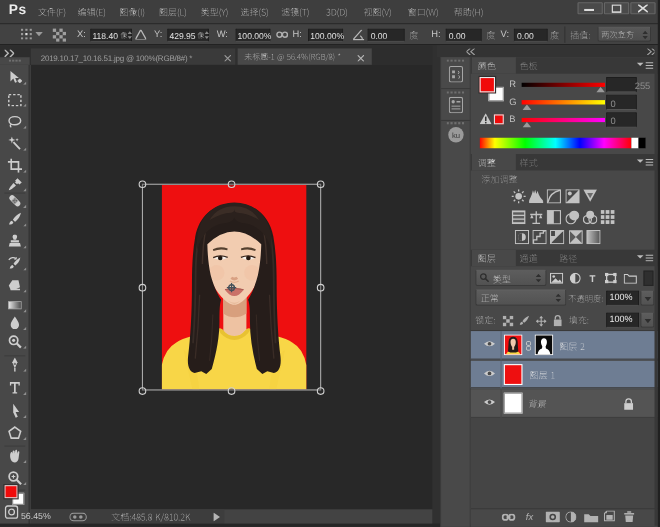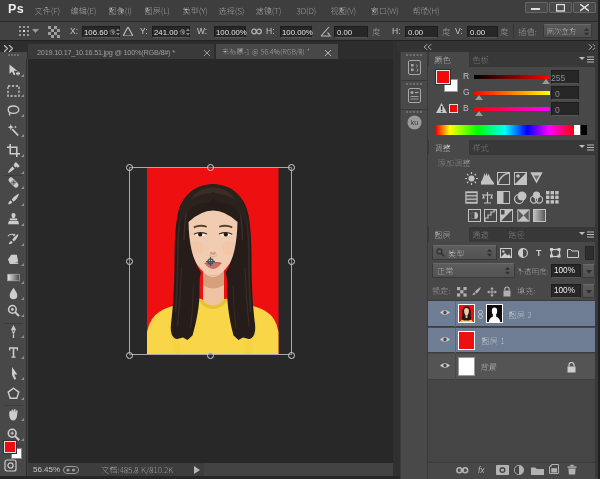--- a/index.html
+++ b/index.html
@@ -137,36 +137,36 @@
       <rect x="4" y="4" width="3" height="3"></rect>
       <rect x="10" y="4" width="3" height="3"></rect>
       <rect x="1" y="7" width="3" height="3"></rect>
       <rect x="7" y="7" width="3" height="3"></rect>
       <rect x="4" y="10" width="3" height="3"></rect>
       <rect x="10" y="10" width="3" height="3"></rect>
     </g>
   </svg>
 <div style="position:absolute;left:70px;top:26px;font-size:8.5px;line-height:10.5px;color:#c4c4c4;;white-space:nowrap">X:</div>
 <div style="position:absolute;left:82px;top:26px;width:38px;height:12px;background:#272727;border:1px solid #1d1d1d;border-bottom-color:#555;border-radius:1px"></div>
-<div style="position:absolute;left:84px;top:27.5px;font-size:7.8px;line-height:9.8px;color:#e2e2e2;;white-space:nowrap">106.60</div>
+<div style="position:absolute;left:84px;top:27.5px;font-size:7.8px;line-height:9.8px;color:#e2e2e2;;white-space:nowrap">118.40</div>
 <svg style="position:absolute;left:108.5px;top:27.38px;overflow:visible" width="9" height="10" viewBox="0 -7.92 9 10.44">
     <g fill="#cfcfcf">
       <path transform="translate(0.00 0)" d="M3.25 -5.31L4.95 -5.31L4.95 -5.10L3.25 -5.10ZM2.71 -4.13L2.71 -3.16L6.00 -3.16L6.00 -4.13ZM2.51 -4.34L6.20 -4.34L6.20 -2.95L2.51 -2.95ZM3.64 -2.64L3.78 -2.76Q4.13 -2.51 4.36 -2.16Q4.59 -1.82 4.71 -1.45Q4.83 -1.07 4.84 -0.72Q4.86 -0.37 4.78 -0.10Q4.70 0.18 4.54 0.31Q4.42 0.42 4.30 0.45Q4.18 0.48 4.02 0.48Q3.82 0.48 3.56 0.45Q3.55 0.42 3.54 0.36Q3.52 0.30 3.50 0.26Q3.64 0.27 3.77 0.28Q3.89 0.29 3.98 0.29Q4.10 0.29 4.20 0.27Q4.29 0.26 4.38 0.18Q4.52 0.06 4.59 -0.18Q4.66 -0.43 4.64 -0.74Q4.62 -1.06 4.51 -1.41Q4.39 -1.76 4.18 -2.08Q3.97 -2.40 3.25 -5.31ZM4.20 -2.14L4.36 -2.05Q4.10 -1.79 3.71 -1.53Q3.32 -1.27 2.89 -1.05Q2.47 -0.83 2.11 -0.70Q2.08 -0.74 2.04 -0.79Q2.00 -0.84 1.96 -0.87Q2.33 -0.99 2.76 -1.19Q3.18 -1.39 3.56 -1.64Q3.95 -1.89 3.25 -5.31ZM4.55 -1.45L4.70 -1.36Q4.42 -1.02 3.97 -0.71Q3.52 -0.39 3.02 -0.13Q2.53 0.12 2.07 0.28Q2.04 0.24 2.00 0.19Q1.97 0.14 1.93 0.11Q2.39 -0.03 2.89 -0.27Q3.39 -0.51 3.83 -0.82Q4.27 -1.13 3.25 -5.31ZM6.04 -2.51L6.19 -2.37Q5.96 -2.20 5.68 -2.04Q5.40 -1.88 5.12 -1.73Q4.83 -1.58 4.59 -1.47L4.46 -1.60Q4.70 -1.71 4.99 -1.87Q5.29 -2.03 5.56 -2.20Q5.84 -2.37 3.25 -5.31ZM3.52 -5.81L3.73 -5.77Q3.47 -5.28 3.03 -4.71Q2.59 -4.14 1.97 -3.66Q1.95 -3.68 1.93 -3.71Q1.90 -3.73 1.87 -3.75Q1.84 -3.77 1.81 -3.79Q2.22 -4.08 2.55 -4.44Q2.88 -4.79 3.12 -5.15Q3.37 -5.50 3.25 -5.31ZM4.89 -5.31L4.93 -5.31L4.97 -5.33L5.11 -5.23Q4.97 -4.95 4.76 -4.66Q4.56 -4.38 4.37 -4.17Q4.35 -4.21 4.31 -4.24Q4.27 -4.27 4.23 -4.29Q4.36 -4.42 4.48 -4.59Q4.60 -4.75 4.71 -4.93Q4.82 -5.11 4.89 -5.27ZM5.28 -1.90Q5.40 -1.51 5.61 -1.15Q5.82 -0.79 6.10 -0.51Q6.38 -0.24 6.71 -0.09Q6.66 -0.05 6.62 0.00Q6.58 0.05 6.55 0.10Q6.05 -0.17 5.67 -0.70Q5.29 -1.23 5.09 -1.84ZM4.29 -4.26L4.49 -4.26L4.49 -4.29Q4.49 -4.11 4.46 -3.87Q4.43 -3.63 4.31 -3.36Q4.19 -3.09 3.94 -2.82Q3.68 -2.54 3.26 -2.27Q2.84 -2.01 2.19 -1.79Q2.17 -1.82 2.13 -1.87Q2.09 -1.91 2.04 -1.95Q2.68 -2.16 3.09 -2.41Q3.50 -2.66 3.74 -2.93Q3.99 -3.19 4.11 -3.45Q4.22 -3.70 4.26 -3.92Q4.29 -4.14 4.29 -4.29ZM2.04 -5.79L2.24 -5.73Q2.02 -5.14 1.74 -4.59Q1.46 -4.03 1.14 -3.54Q0.81 -3.06 0.45 -2.67Q0.44 -2.69 0.41 -2.72Q0.39 -2.75 0.36 -2.78Q0.33 -2.81 0.30 -2.84Q0.65 -3.20 0.97 -3.68Q1.29 -4.15 1.56 -4.69Q1.84 -5.23 3.25 -5.31ZM1.26 -4.02L1.45 -4.21L1.46 -4.21L1.46 0.46L1.26 0.46Z"></path>
     </g>
   </svg>
 <svg style="position:absolute;left:115.5px;top:28px" width="4" height="8" viewBox="0 0 4 8">
     <path d="M0 3L2 0.5L4 3Z" fill="#8a8a8a"></path>
     <path d="M0 5L2 7.5L4 5Z" fill="#8a8a8a"></path>
   </svg>
 <svg style="position:absolute;left:123px;top:27px" width="10" height="9" viewBox="0 0 10 9">
     <path d="M5 0L10 9H0Z" fill="none" stroke="#b8b8b8" stroke-width="1.2"></path>
   </svg>
 <div style="position:absolute;left:140px;top:26px;font-size:8.5px;line-height:10.5px;color:#c4c4c4;;white-space:nowrap">Y:</div>
 <div style="position:absolute;left:152px;top:26px;width:38px;height:12px;background:#272727;border:1px solid #1d1d1d;border-bottom-color:#555;border-radius:1px"></div>
-<div style="position:absolute;left:154px;top:27.5px;font-size:7.8px;line-height:9.8px;color:#e2e2e2;;white-space:nowrap">241.00</div>
+<div style="position:absolute;left:154px;top:27.5px;font-size:7.8px;line-height:9.8px;color:#e2e2e2;;white-space:nowrap">429.95</div>
 <svg style="position:absolute;left:178.5px;top:27.38px;overflow:visible" width="9" height="10" viewBox="0 -7.92 9 10.44">
     <g fill="#cfcfcf">
       <path transform="translate(0.00 0)" d="M3.25 -5.31L4.95 -5.31L4.95 -5.10L3.25 -5.10ZM2.71 -4.13L2.71 -3.16L6.00 -3.16L6.00 -4.13ZM2.51 -4.34L6.20 -4.34L6.20 -2.95L2.51 -2.95ZM3.64 -2.64L3.78 -2.76Q4.13 -2.51 4.36 -2.16Q4.59 -1.82 4.71 -1.45Q4.83 -1.07 4.84 -0.72Q4.86 -0.37 4.78 -0.10Q4.70 0.18 4.54 0.31Q4.42 0.42 4.30 0.45Q4.18 0.48 4.02 0.48Q3.82 0.48 3.56 0.45Q3.55 0.42 3.54 0.36Q3.52 0.30 3.50 0.26Q3.64 0.27 3.77 0.28Q3.89 0.29 3.98 0.29Q4.10 0.29 4.20 0.27Q4.29 0.26 4.38 0.18Q4.52 0.06 4.59 -0.18Q4.66 -0.43 4.64 -0.74Q4.62 -1.06 4.51 -1.41Q4.39 -1.76 4.18 -2.08Q3.97 -2.40 3.25 -5.31ZM4.20 -2.14L4.36 -2.05Q4.10 -1.79 3.71 -1.53Q3.32 -1.27 2.89 -1.05Q2.47 -0.83 2.11 -0.70Q2.08 -0.74 2.04 -0.79Q2.00 -0.84 1.96 -0.87Q2.33 -0.99 2.76 -1.19Q3.18 -1.39 3.56 -1.64Q3.95 -1.89 3.25 -5.31ZM4.55 -1.45L4.70 -1.36Q4.42 -1.02 3.97 -0.71Q3.52 -0.39 3.02 -0.13Q2.53 0.12 2.07 0.28Q2.04 0.24 2.00 0.19Q1.97 0.14 1.93 0.11Q2.39 -0.03 2.89 -0.27Q3.39 -0.51 3.83 -0.82Q4.27 -1.13 3.25 -5.31ZM6.04 -2.51L6.19 -2.37Q5.96 -2.20 5.68 -2.04Q5.40 -1.88 5.12 -1.73Q4.83 -1.58 4.59 -1.47L4.46 -1.60Q4.70 -1.71 4.99 -1.87Q5.29 -2.03 5.56 -2.20Q5.84 -2.37 3.25 -5.31ZM3.52 -5.81L3.73 -5.77Q3.47 -5.28 3.03 -4.71Q2.59 -4.14 1.97 -3.66Q1.95 -3.68 1.93 -3.71Q1.90 -3.73 1.87 -3.75Q1.84 -3.77 1.81 -3.79Q2.22 -4.08 2.55 -4.44Q2.88 -4.79 3.12 -5.15Q3.37 -5.50 3.25 -5.31ZM4.89 -5.31L4.93 -5.31L4.97 -5.33L5.11 -5.23Q4.97 -4.95 4.76 -4.66Q4.56 -4.38 4.37 -4.17Q4.35 -4.21 4.31 -4.24Q4.27 -4.27 4.23 -4.29Q4.36 -4.42 4.48 -4.59Q4.60 -4.75 4.71 -4.93Q4.82 -5.11 4.89 -5.27ZM5.28 -1.90Q5.40 -1.51 5.61 -1.15Q5.82 -0.79 6.10 -0.51Q6.38 -0.24 6.71 -0.09Q6.66 -0.05 6.62 0.00Q6.58 0.05 6.55 0.10Q6.05 -0.17 5.67 -0.70Q5.29 -1.23 5.09 -1.84ZM4.29 -4.26L4.49 -4.26L4.49 -4.29Q4.49 -4.11 4.46 -3.87Q4.43 -3.63 4.31 -3.36Q4.19 -3.09 3.94 -2.82Q3.68 -2.54 3.26 -2.27Q2.84 -2.01 2.19 -1.79Q2.17 -1.82 2.13 -1.87Q2.09 -1.91 2.04 -1.95Q2.68 -2.16 3.09 -2.41Q3.50 -2.66 3.74 -2.93Q3.99 -3.19 4.11 -3.45Q4.22 -3.70 4.26 -3.92Q4.29 -4.14 4.29 -4.29ZM2.04 -5.79L2.24 -5.73Q2.02 -5.14 1.74 -4.59Q1.46 -4.03 1.14 -3.54Q0.81 -3.06 0.45 -2.67Q0.44 -2.69 0.41 -2.72Q0.39 -2.75 0.36 -2.78Q0.33 -2.81 0.30 -2.84Q0.65 -3.20 0.97 -3.68Q1.29 -4.15 1.56 -4.69Q1.84 -5.23 3.25 -5.31ZM1.26 -4.02L1.45 -4.21L1.46 -4.21L1.46 0.46L1.26 0.46Z"></path>
     </g>
   </svg>
 <svg style="position:absolute;left:185.5px;top:28px" width="4" height="8" viewBox="0 0 4 8">
     <path d="M0 3L2 0.5L4 3Z" fill="#8a8a8a"></path>
     <path d="M0 5L2 7.5L4 5Z" fill="#8a8a8a"></path>
   </svg>
 <div style="position:absolute;left:197px;top:26px;font-size:8.5px;line-height:10.5px;color:#c4c4c4;;white-space:nowrap">W:</div>
@@ -485,21 +485,21 @@
 <div style="position:absolute;left:125.5px;top:257.5px;width:7px;height:7px;border-radius:50%;border:1.4px solid #d2d2d2;background:rgba(45,45,45,0.3)"></div>
 <div style="position:absolute;left:288.2px;top:257.5px;width:7px;height:7px;border-radius:50%;border:1.4px solid #d2d2d2;background:rgba(45,45,45,0.3)"></div>
 <div style="position:absolute;left:125.5px;top:351.5px;width:7px;height:7px;border-radius:50%;border:1.4px solid #d2d2d2;background:rgba(45,45,45,0.3)"></div>
 <div style="position:absolute;left:206.8px;top:351.5px;width:7px;height:7px;border-radius:50%;border:1.4px solid #d2d2d2;background:rgba(45,45,45,0.3)"></div>
 <div style="position:absolute;left:288.2px;top:351.5px;width:7px;height:7px;border-radius:50%;border:1.4px solid #d2d2d2;background:rgba(45,45,45,0.3)"></div>
 <svg style="position:absolute;left:206px;top:257px" width="9" height="9" viewBox="0 0 9 9">
     <circle cx="4.5" cy="4.5" r="2.6" fill="none" stroke="#44505a" stroke-width="1.3"></circle>
     <path d="M4.5 0v9M0 4.5h9" stroke="#44505a" stroke-width="1.1"></path>
   </svg>
 <div style="position:absolute;left:28px;top:463px;width:176px;height:13px;background:#3d3d3d;"></div>
-<div style="position:absolute;left:33px;top:465px;font-size:8px;line-height:10px;color:#c8c8c8;;white-space:nowrap">56.45%</div>
+<div style="position:absolute;left:19px;top:465px;font-size:8px;line-height:10px;color:#c8c8c8;;white-space:nowrap">56.45%</div>
 <svg style="position:absolute;left:63px;top:466px" width="16" height="8" viewBox="0 0 16 8">
     <rect x="0.5" y="0.5" width="15" height="7" rx="3.5" fill="none" stroke="#9a9a9a"></rect>
     <circle cx="5" cy="4" r="1.6" fill="#9a9a9a"></circle>
     <circle cx="10.5" cy="4" r="1.6" fill="#9a9a9a"></circle>
   </svg>
 <svg style="position:absolute;left:101px;top:463.87px;overflow:visible" width="74" height="12" viewBox="0 -9.13 74 12.04">
     <g fill="#d0d0d0">
       <path transform="translate(0.00 0)" d="M6.25 -5.23L6.50 -5.14Q5.95 -3.66 5.13 -2.57Q4.30 -1.48 3.18 -0.73Q2.05 0.03 0.56 0.55Q0.54 0.53 0.52 0.48Q0.49 0.44 0.46 0.39Q0.42 0.35 0.39 0.32Q1.87 -0.16 2.99 -0.91Q4.12 -1.66 4.92 -2.72Q5.73 -3.79 6.25 -5.23ZM1.94 -5.22Q2.45 -3.88 3.29 -2.77Q4.14 -1.66 5.29 -0.87Q6.44 -0.07 7.88 0.31Q7.86 0.34 7.82 0.38Q7.79 0.42 7.76 0.46Q7.72 0.50 7.70 0.54Q6.25 0.12 5.10 -0.68Q3.95 -1.48 3.09 -2.62Q2.24 -3.75 1.71 -5.14ZM0.46 -5.33L7.82 -5.33L7.82 -5.09L0.46 -5.09ZM3.58 -6.80L3.81 -6.87Q4.03 -6.57 4.23 -6.21Q4.44 -5.85 4.55 -5.59L4.30 -5.50Q4.21 -5.76 4.00 -6.12Q3.80 -6.49 6.25 -5.23Z"></path>
       <path transform="translate(8.25 0)" d="M0.42 -5.02L3.15 -5.02L3.15 -4.77L0.42 -4.77ZM1.77 -6.86L2.00 -6.86L2.00 0.56L1.77 0.56ZM1.74 -4.92L1.96 -4.85Q1.86 -4.36 1.70 -3.82Q1.54 -3.29 1.33 -2.78Q1.13 -2.26 0.91 -1.82Q0.69 -1.39 0.47 -1.08Q0.44 -1.12 0.38 -1.18Q0.33 -1.24 0.29 -1.27Q0.50 -1.56 0.72 -1.97Q0.93 -2.39 1.13 -2.89Q1.33 -3.38 1.48 -3.90Q1.64 -4.42 0.42 -5.02ZM1.98 -4.43Q2.05 -4.35 2.21 -4.14Q2.37 -3.93 2.54 -3.68Q2.72 -3.43 2.88 -3.22Q3.03 -3.01 3.09 -2.92L2.89 -2.72Q2.82 -2.85 2.68 -3.07Q2.53 -3.29 2.36 -3.54Q2.20 -3.80 2.05 -4.01Q1.90 -4.21 1.82 -4.32ZM5.27 -6.83L5.52 -6.83L5.52 -3.63L5.27 -3.63ZM7.16 -6.33L7.43 -6.23Q7.30 -5.91 7.14 -5.54Q6.97 -5.17 6.80 -4.83Q6.63 -4.49 6.48 -4.23L6.27 -4.32Q6.43 -4.57 6.59 -4.93Q6.76 -5.28 6.91 -5.66Q7.06 -6.03 0.42 -5.02ZM3.38 -6.18L3.59 -6.26Q3.75 -5.96 3.90 -5.62Q4.06 -5.28 4.19 -4.96Q4.32 -4.64 4.40 -4.39L4.17 -4.30Q4.09 -4.55 3.96 -4.87Q3.83 -5.20 3.68 -5.54Q3.52 -5.88 0.42 -5.02ZM3.23 -3.81L7.43 -3.81L7.43 0.54L7.19 0.54L7.19 -3.56L3.23 -3.56ZM3.32 -2.13L7.32 -2.13L7.32 -1.89L3.32 -1.89ZM3.05 -0.37L7.31 -0.37L7.31 -0.13L3.05 -0.13Z"></path>
       <path transform="translate(16.50 0)" d="M0.95 -3.42Q0.82 -3.42 0.72 -3.51Q0.62 -3.61 0.62 -3.78Q0.62 -3.96 0.72 -4.05Q0.82 -4.15 0.95 -4.15Q1.08 -4.15 1.18 -4.05Q1.29 -3.96 1.29 -3.78Q1.29 -3.61 1.18 -3.51Q1.08 -3.42 0.95 -3.42ZM0.95 0.11Q0.82 0.11 0.72 0.01Q0.62 -0.08 0.62 -0.25Q0.62 -0.43 0.72 -0.52Q0.82 -0.62 0.95 -0.62Q1.08 -0.62 1.18 -0.52Q1.29 -0.43 1.29 -0.25Q1.29 -0.08 1.18 0.01Q1.08 0.11 0.95 -3.42Z"></path>
@@ -602,21 +602,21 @@
         <stop offset="0" stop-color="#000"></stop>
         <stop offset="1" stop-color="#ff0000"></stop>
       </linearGradient>
     </defs>
     <rect width="76" height="4" fill="url(#gr)"></rect>
   </svg>
 <svg style="position:absolute;left:542px;top:79px" width="8" height="5" viewBox="0 0 8 5">
     <path d="M4 0L8 5H0Z" fill="#9a9a9a"></path>
   </svg>
 <div style="position:absolute;left:551px;top:70px;width:28px;height:14px;background:#272727;border:1px solid #1d1d1d;border-bottom-color:#555;border-radius:1px"></div>
-<div style="position:absolute;left:551px;top:72.5px;font-size:8.5px;line-height:10.5px;color:#8c8c8c;;white-space:nowrap">255</div>
+<div style="position:absolute;left:577px;top:72.5px;font-size:8.5px;line-height:10.5px;color:#8c8c8c;;white-space:nowrap">255</div>
 <div style="position:absolute;left:463px;top:86.5px;font-size:8.5px;line-height:10.5px;color:#c0c0c0;;white-space:nowrap">G</div>
 <svg style="position:absolute;left:474px;top:90.5px" width="76" height="5" viewBox="0 0 76 5">
     <defs>
       <linearGradient id="gg" x1="0" x2="1">
         <stop offset="0" stop-color="#ff0000"></stop>
         <stop offset="1" stop-color="#ffff00"></stop>
       </linearGradient>
     </defs>
     <rect width="76" height="4" fill="url(#gg)"></rect>
   </svg>

